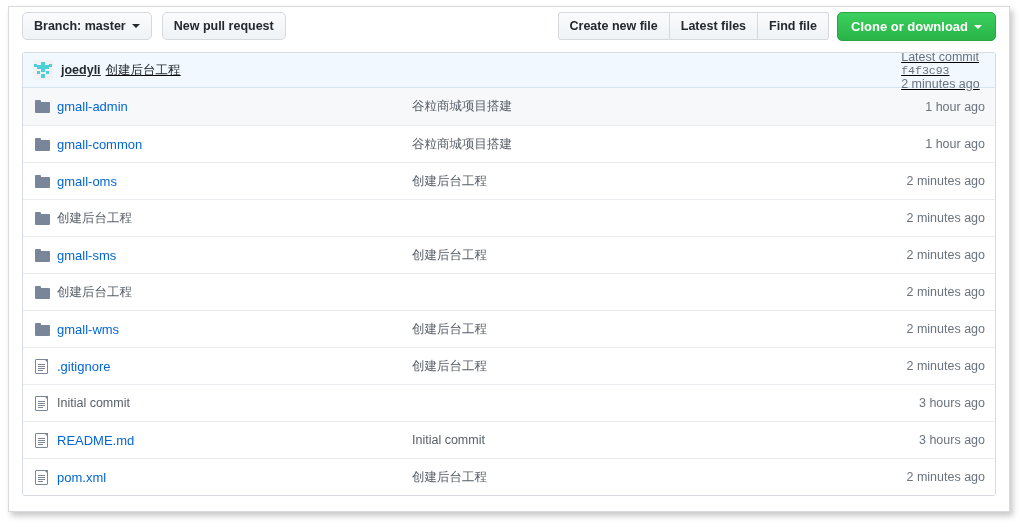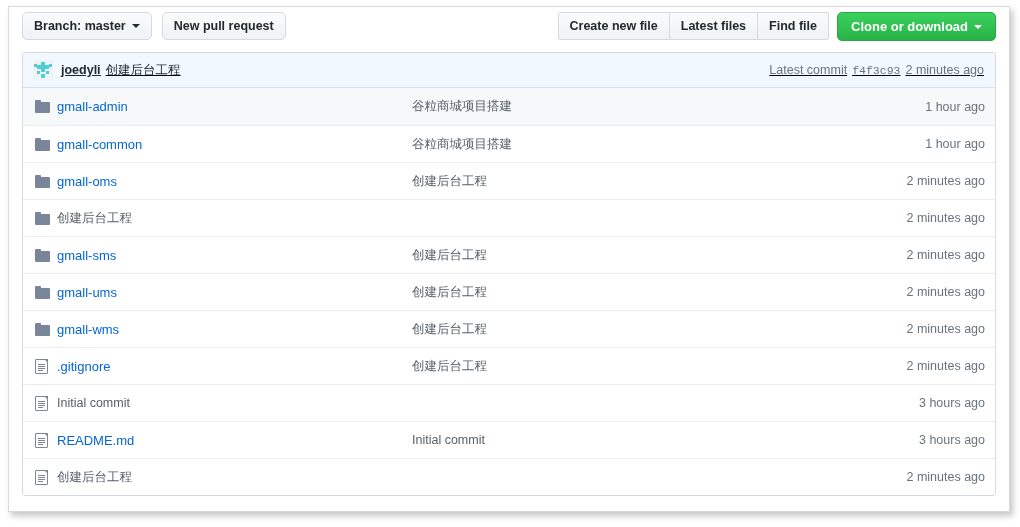--- a/index.html
+++ b/index.html
@@ -142,24 +142,25 @@
     margin-right: 5px;
   }
   .commit-msg {
     font-size: 12.5px;
     color: #24292e;
     cursor: pointer;
   }
   .commit-right {
     margin-left: auto;
     display: flex;
-    align-items: center;
+    align-items: flex-start;
     font-size: 12.5px;
     color: #6a737d;
     white-space: nowrap;
+    flex-direction: column;
   }
   .commit-right .lbl { margin-right: 5px; }
   .commit-sha {
     font-family: "Liberation Mono", "DejaVu Sans Mono", monospace;
     font-size: 11.5px;
     color: #6a737d;
     margin-right: 5px;
     cursor: pointer;
   }
 
@@ -354,21 +355,20 @@
             <span class="cell-msg">创建后台工程</span>
             <span class="cell-time">2 minutes ago</span>
           </div>
           <div class="file-row">
             <span class="cell-icon">
               <span class="icon-folder">
                 <span class="tab"></span>
                 <span class="body"></span>
               </span>
             </span>
-            <span class="cell-name">gmall-ums</span>
             <span class="cell-msg">创建后台工程</span>
             <span class="cell-time">2 minutes ago</span>
           </div>
           <div class="file-row">
             <span class="cell-icon">
               <span class="icon-folder">
                 <span class="tab"></span>
                 <span class="body"></span>
               </span>
             </span>
@@ -424,20 +424,21 @@
             <span class="cell-icon">
               <span class="icon-file">
                 <span class="sheet"></span>
                 <span class="fold"></span>
                 <span class="ln l1"></span>
                 <span class="ln l2"></span>
                 <span class="ln l3"></span>
                 <span class="ln l4"></span>
               </span>
             </span>
+            <span class="cell-name">pom.xml</span>
             <span class="cell-msg">创建后台工程</span>
             <span class="cell-time">2 minutes ago</span>
           </div>
         </div>
 
     </div>
   </div>
 </div>
 
 </body></html>

